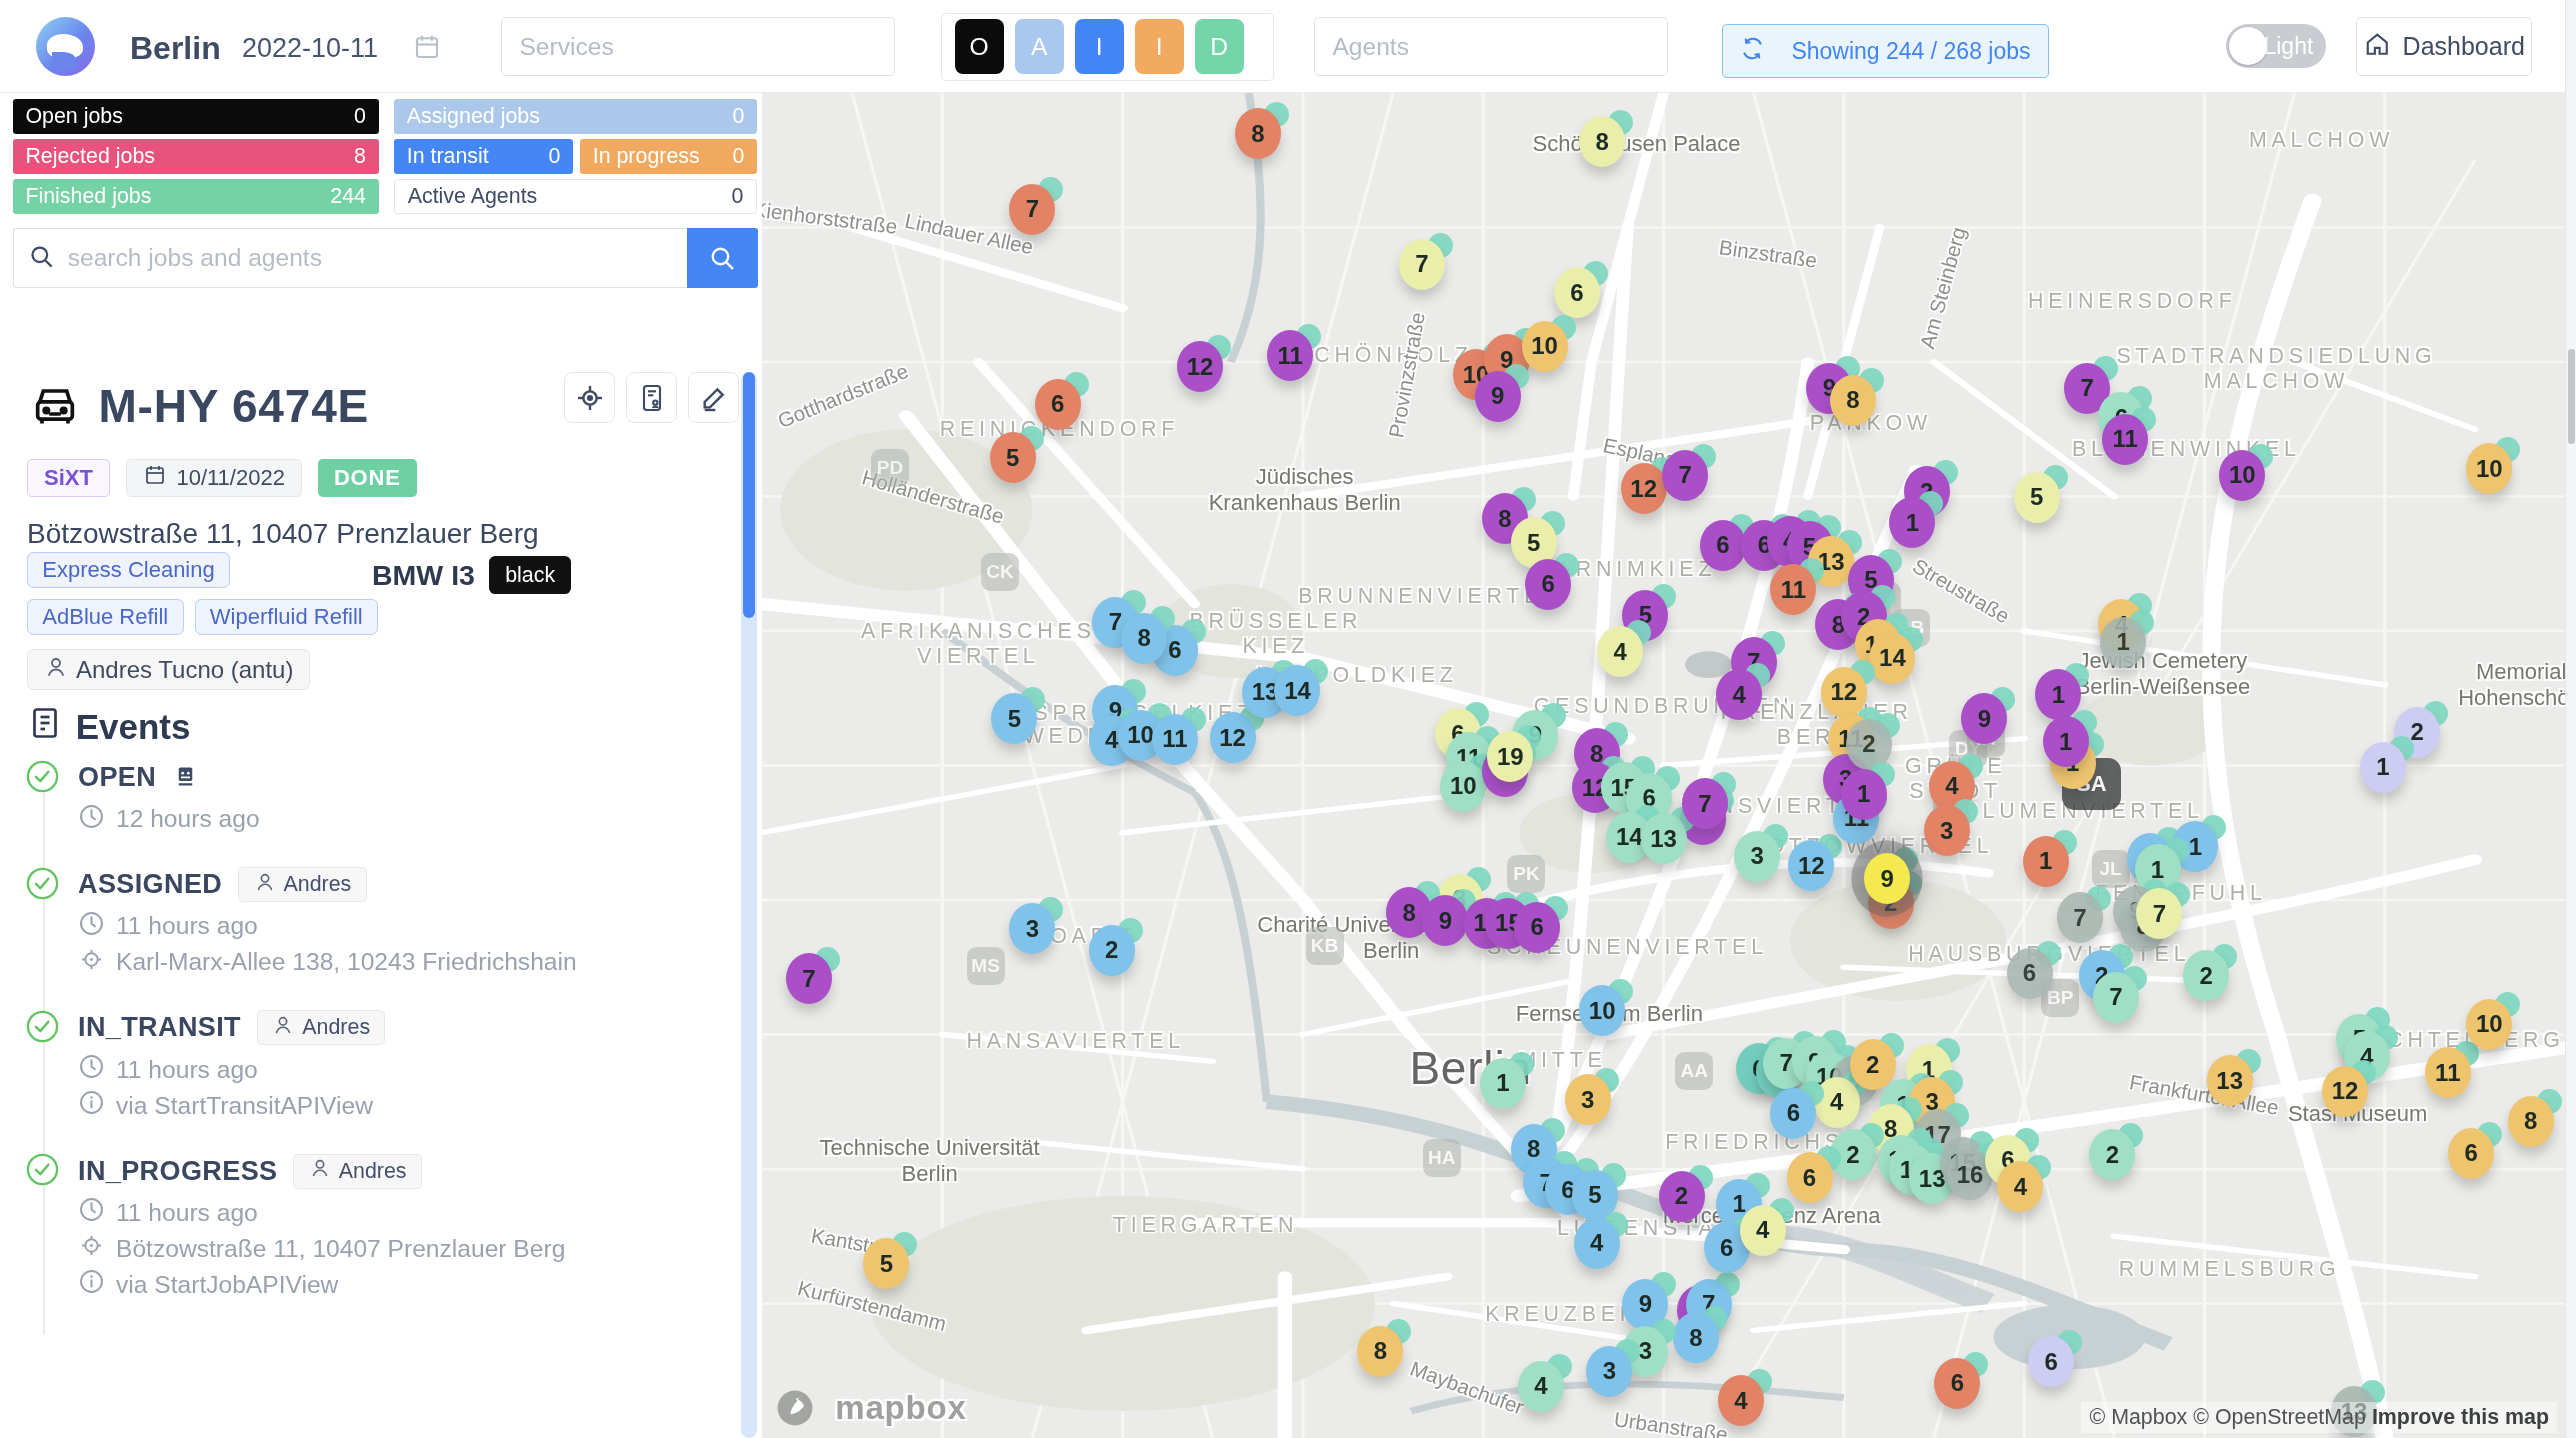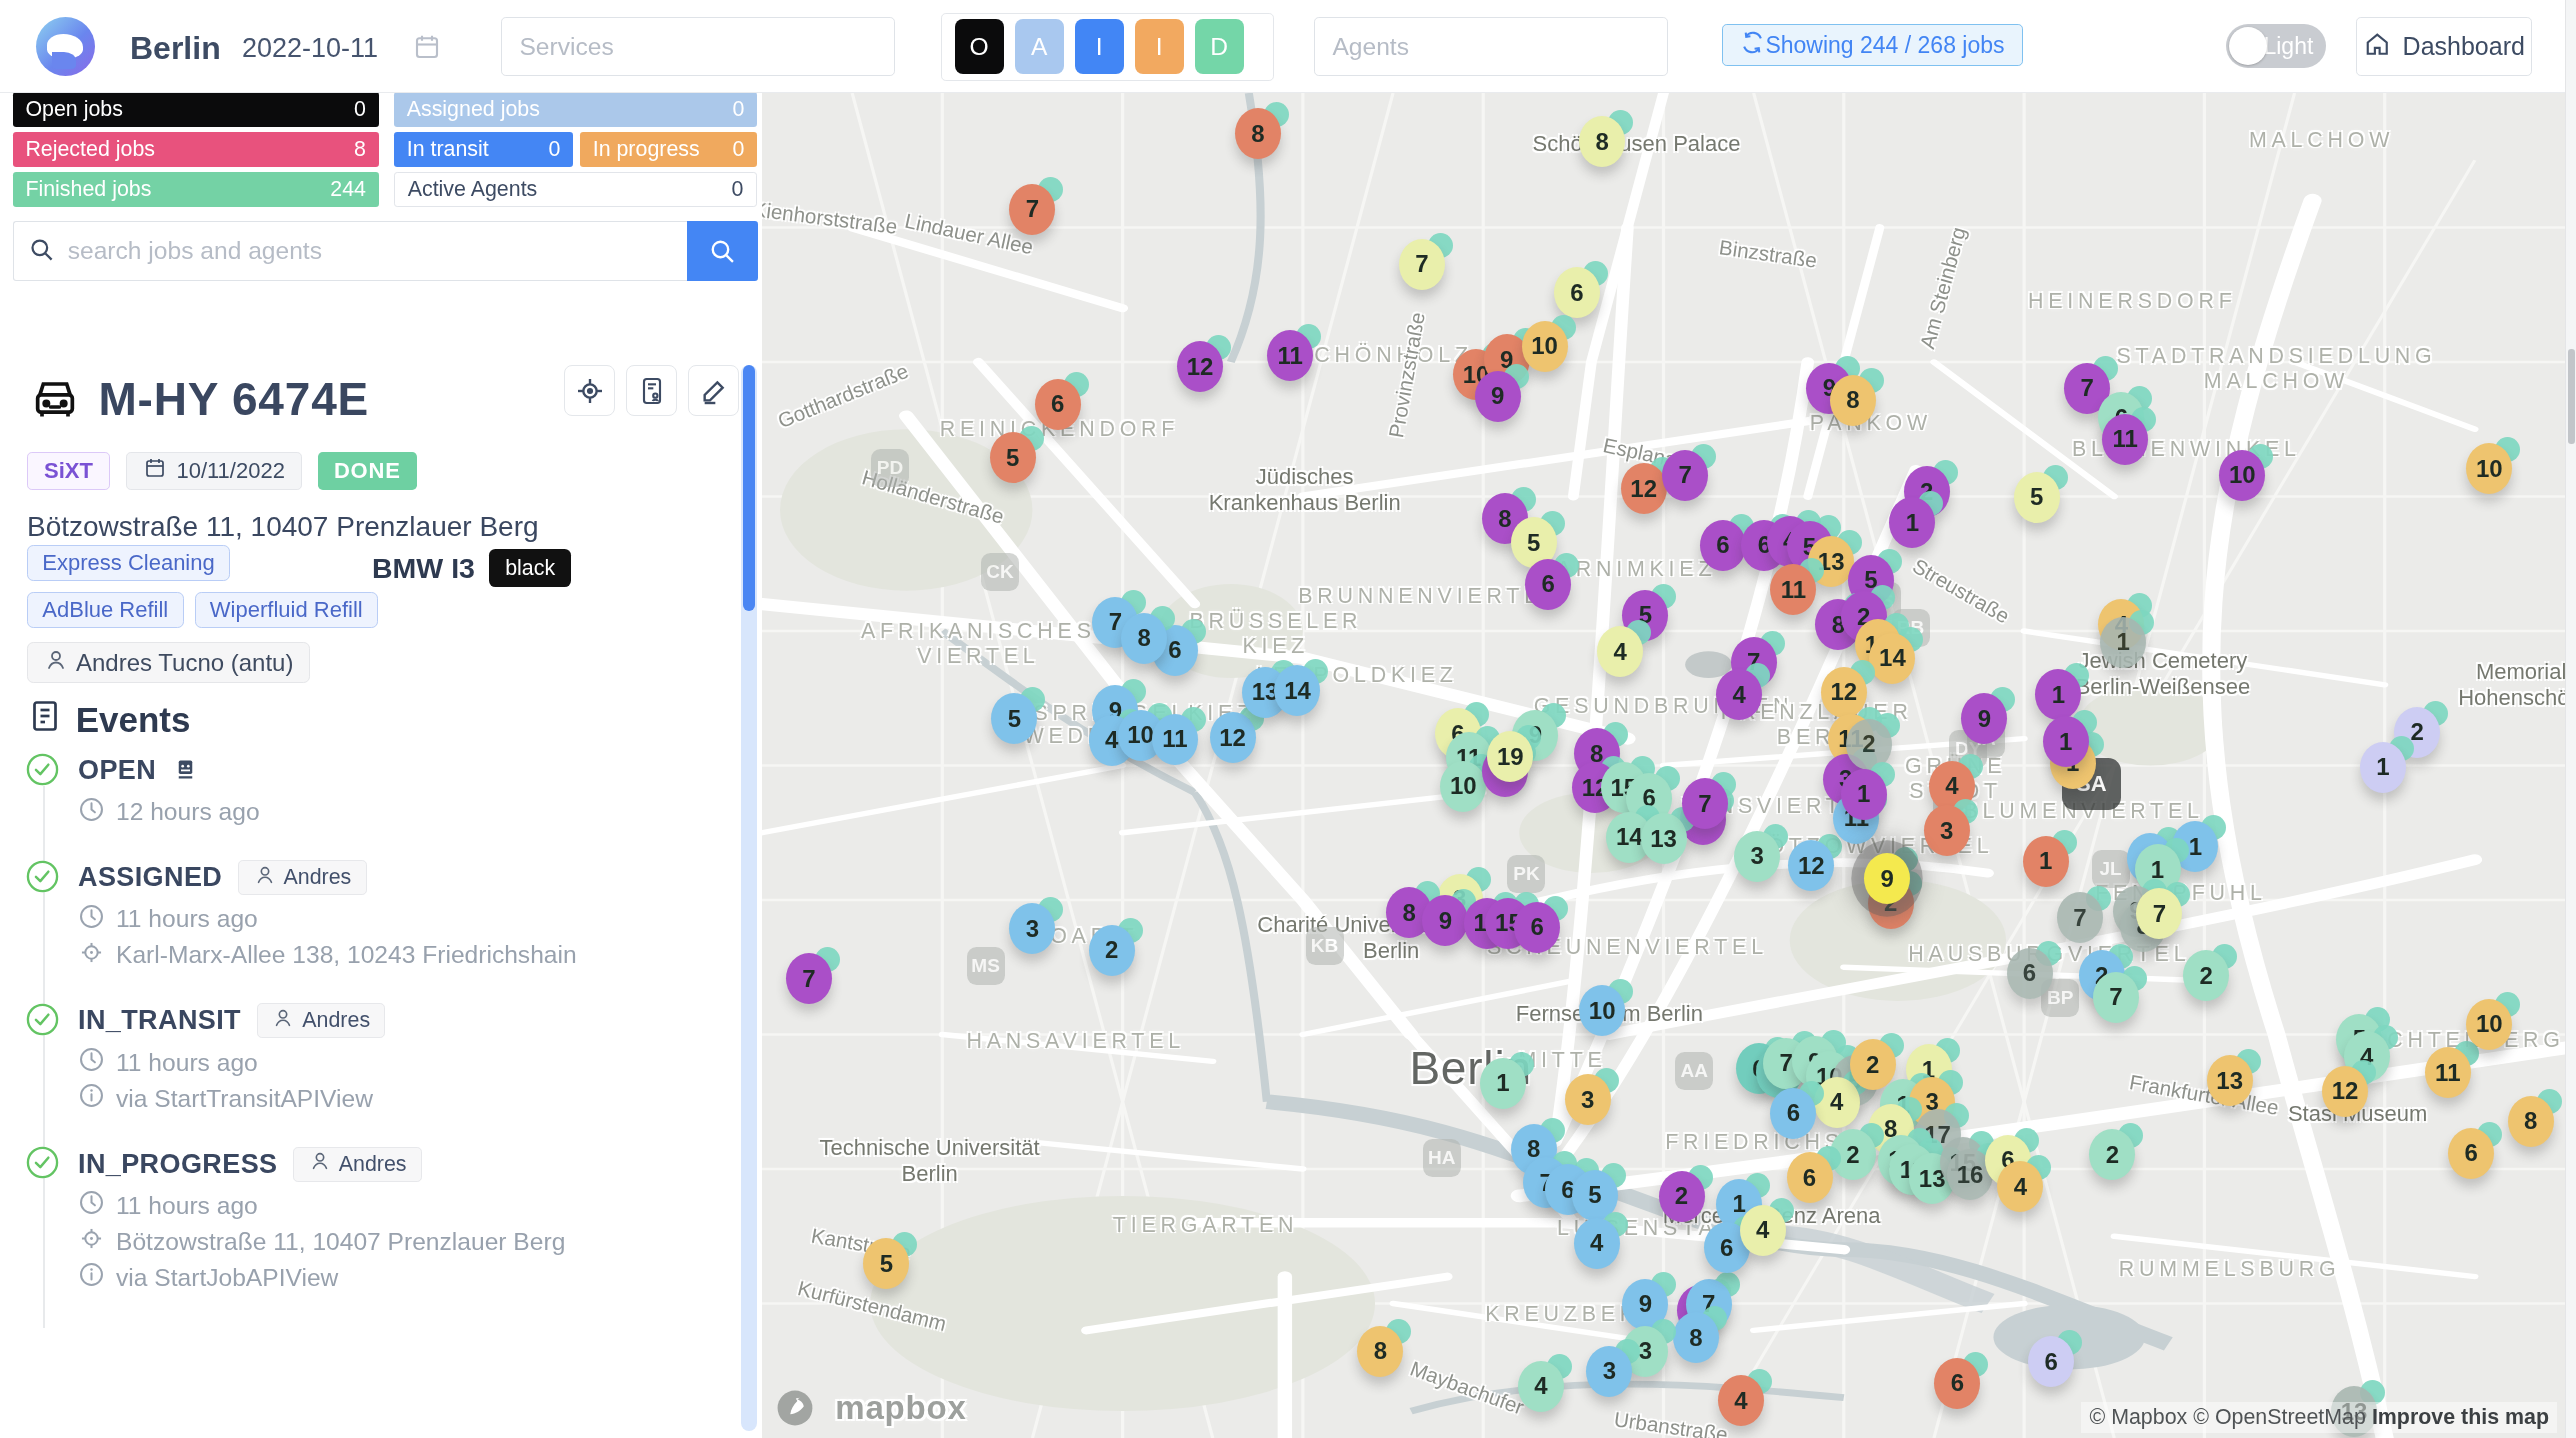--- a/index.html
+++ b/index.html
@@ -12,27 +12,27 @@
   .logo u{position:absolute;left:16px;top:35px;width:24px;height:17.4px;background:#6a86ee;border-radius:0 50% 20% 20%}
   .brand{position:absolute;left:130px;top:30px;font-size:32px;font-weight:700;color:#3d4b63}
   .date-txt{position:absolute;left:242px;top:33px;font-size:27px;color:#46546e}
   .cal-ic{position:absolute;left:412px;top:32px;color:#b9bfca}
   .inp{position:absolute;top:17.4px;height:59px;border:1.6px solid #dfe3e8;border-radius:4.8px;background:#fff;font-size:24.6px;color:#3d4b63;padding:0 17.4px}
   .inp::placeholder{color:#b6bcc6}
   .inp.services{left:501px;width:394px}
   .inp.agents{left:1314px;width:354px}
   .filters{position:absolute;left:941px;top:12.7px;width:333px;height:68px;border:1.6px solid #e4e7eb;border-radius:4.8px;display:flex;align-items:center;gap:11px;padding-left:12.7px;background:#fff}
   .fbtn{width:49px;height:55px;border:none;border-radius:8px;color:#fff;font-size:24.6px;font-family:inherit;display:flex;align-items:center;justify-content:center;cursor:pointer}
-  .showing{position:absolute;left:1722px;top:24px;height:42px;padding:0 17.4px;display:flex;align-items:center;gap:0;background:#e9f4fd;border:1.6px solid #7fc1f0;border-radius:4.8px;color:#4285f4;font-size:23px}
+  .showing{position:absolute;left:1722px;top:24px;height:54px;padding:0 17.4px;display:flex;align-items:center;gap:26px;background:#e9f4fd;border:1.6px solid #7fc1f0;border-radius:4.8px;color:#4285f4;font-size:23px}
   .toggle{position:absolute;left:2226px;top:24px;width:100px;height:44px;background:#c9ccd1;border-radius:22px;display:flex;align-items:center;justify-content:flex-end;padding-right:12.7px;color:#fff;font-size:23px;cursor:pointer}
   .knob{position:absolute;left:3.2px;top:3.2px;width:38px;height:38px;border-radius:50%;background:#fff;box-shadow:0 0.8px 2.4px rgba(0,0,0,.25)}
   .dash{position:absolute;left:2356px;top:17.4px;width:176px;height:59px;border:1.6px solid #dfe3e8;border-radius:4.8px;background:#fff;display:flex;align-items:center;justify-content:center;gap:11px;font-size:25px;color:#3d4b63;cursor:pointer}
 
   
-  .panel{position:absolute;left:0;top:86px;width:762px;height:1345px;background:#fff;z-index:30}
+  .panel{position:absolute;left:0;top:93px;width:762px;height:1345px;background:#fff;z-index:30}
   .stat{position:absolute;height:35px;border-radius:3.2px;color:#fff;font-size:21.4px;display:flex;align-items:center;justify-content:space-between;padding:0 12.7px}
   .st-open{left:12.7px;top:6.3px;width:366px;background:#0b0b0c}
   .st-assigned{left:394px;top:6.3px;width:363px;background:#abc8ea}
   .st-rejected{left:12.7px;top:46px;width:366px;background:#e8527d}
   .st-intransit{left:394px;top:46px;width:179px;background:#4486f4}
   .st-inprogress{left:580px;top:46px;width:177px;background:#f0a95e}
   .st-finished{left:12.7px;top:86px;width:366px;background:#74d2a5}
   .st-active{left:394px;top:86px;width:363px;background:#fff;border:1.6px solid #e2e5ea;color:#3d4b63}
   .searchrow{position:absolute;left:12.7px;top:135px;width:745px;height:60px;display:flex}
   .searchbox{flex:1;border:1.6px solid #dfe3e8;border-right:none;border-radius:3.2px 0 0 3.2px;display:flex;align-items:center;gap:12.7px;padding-left:14.3px}

